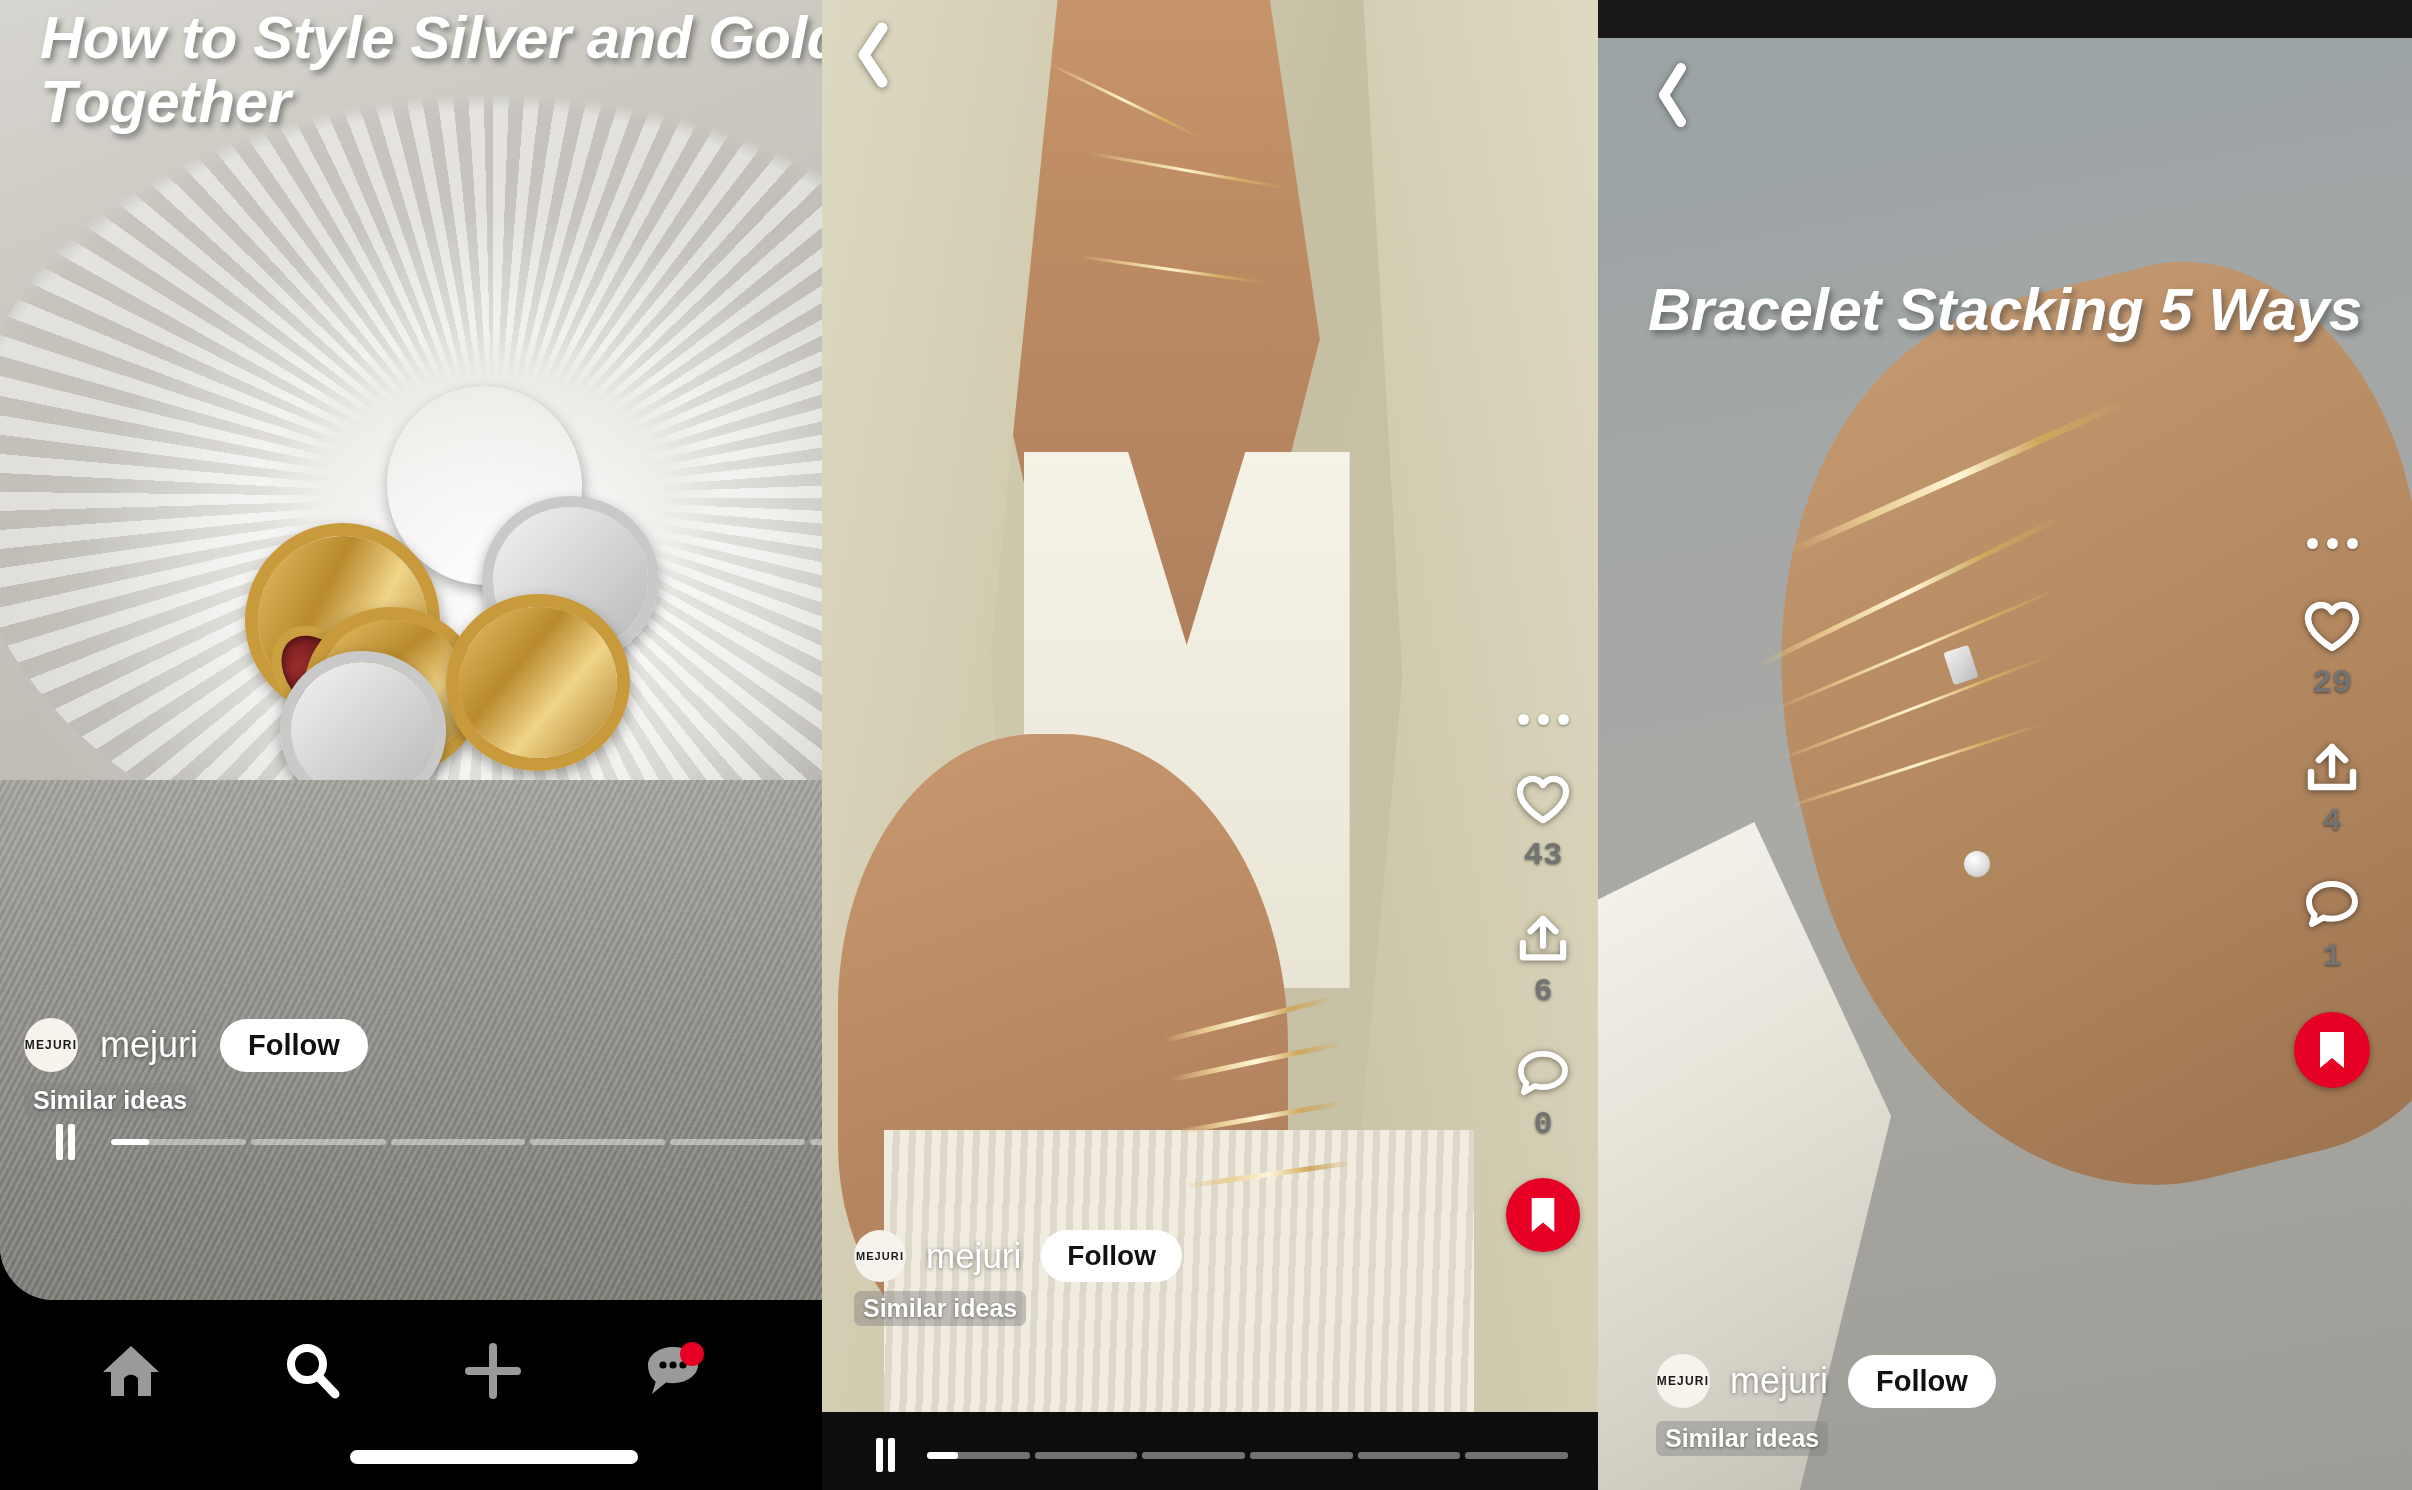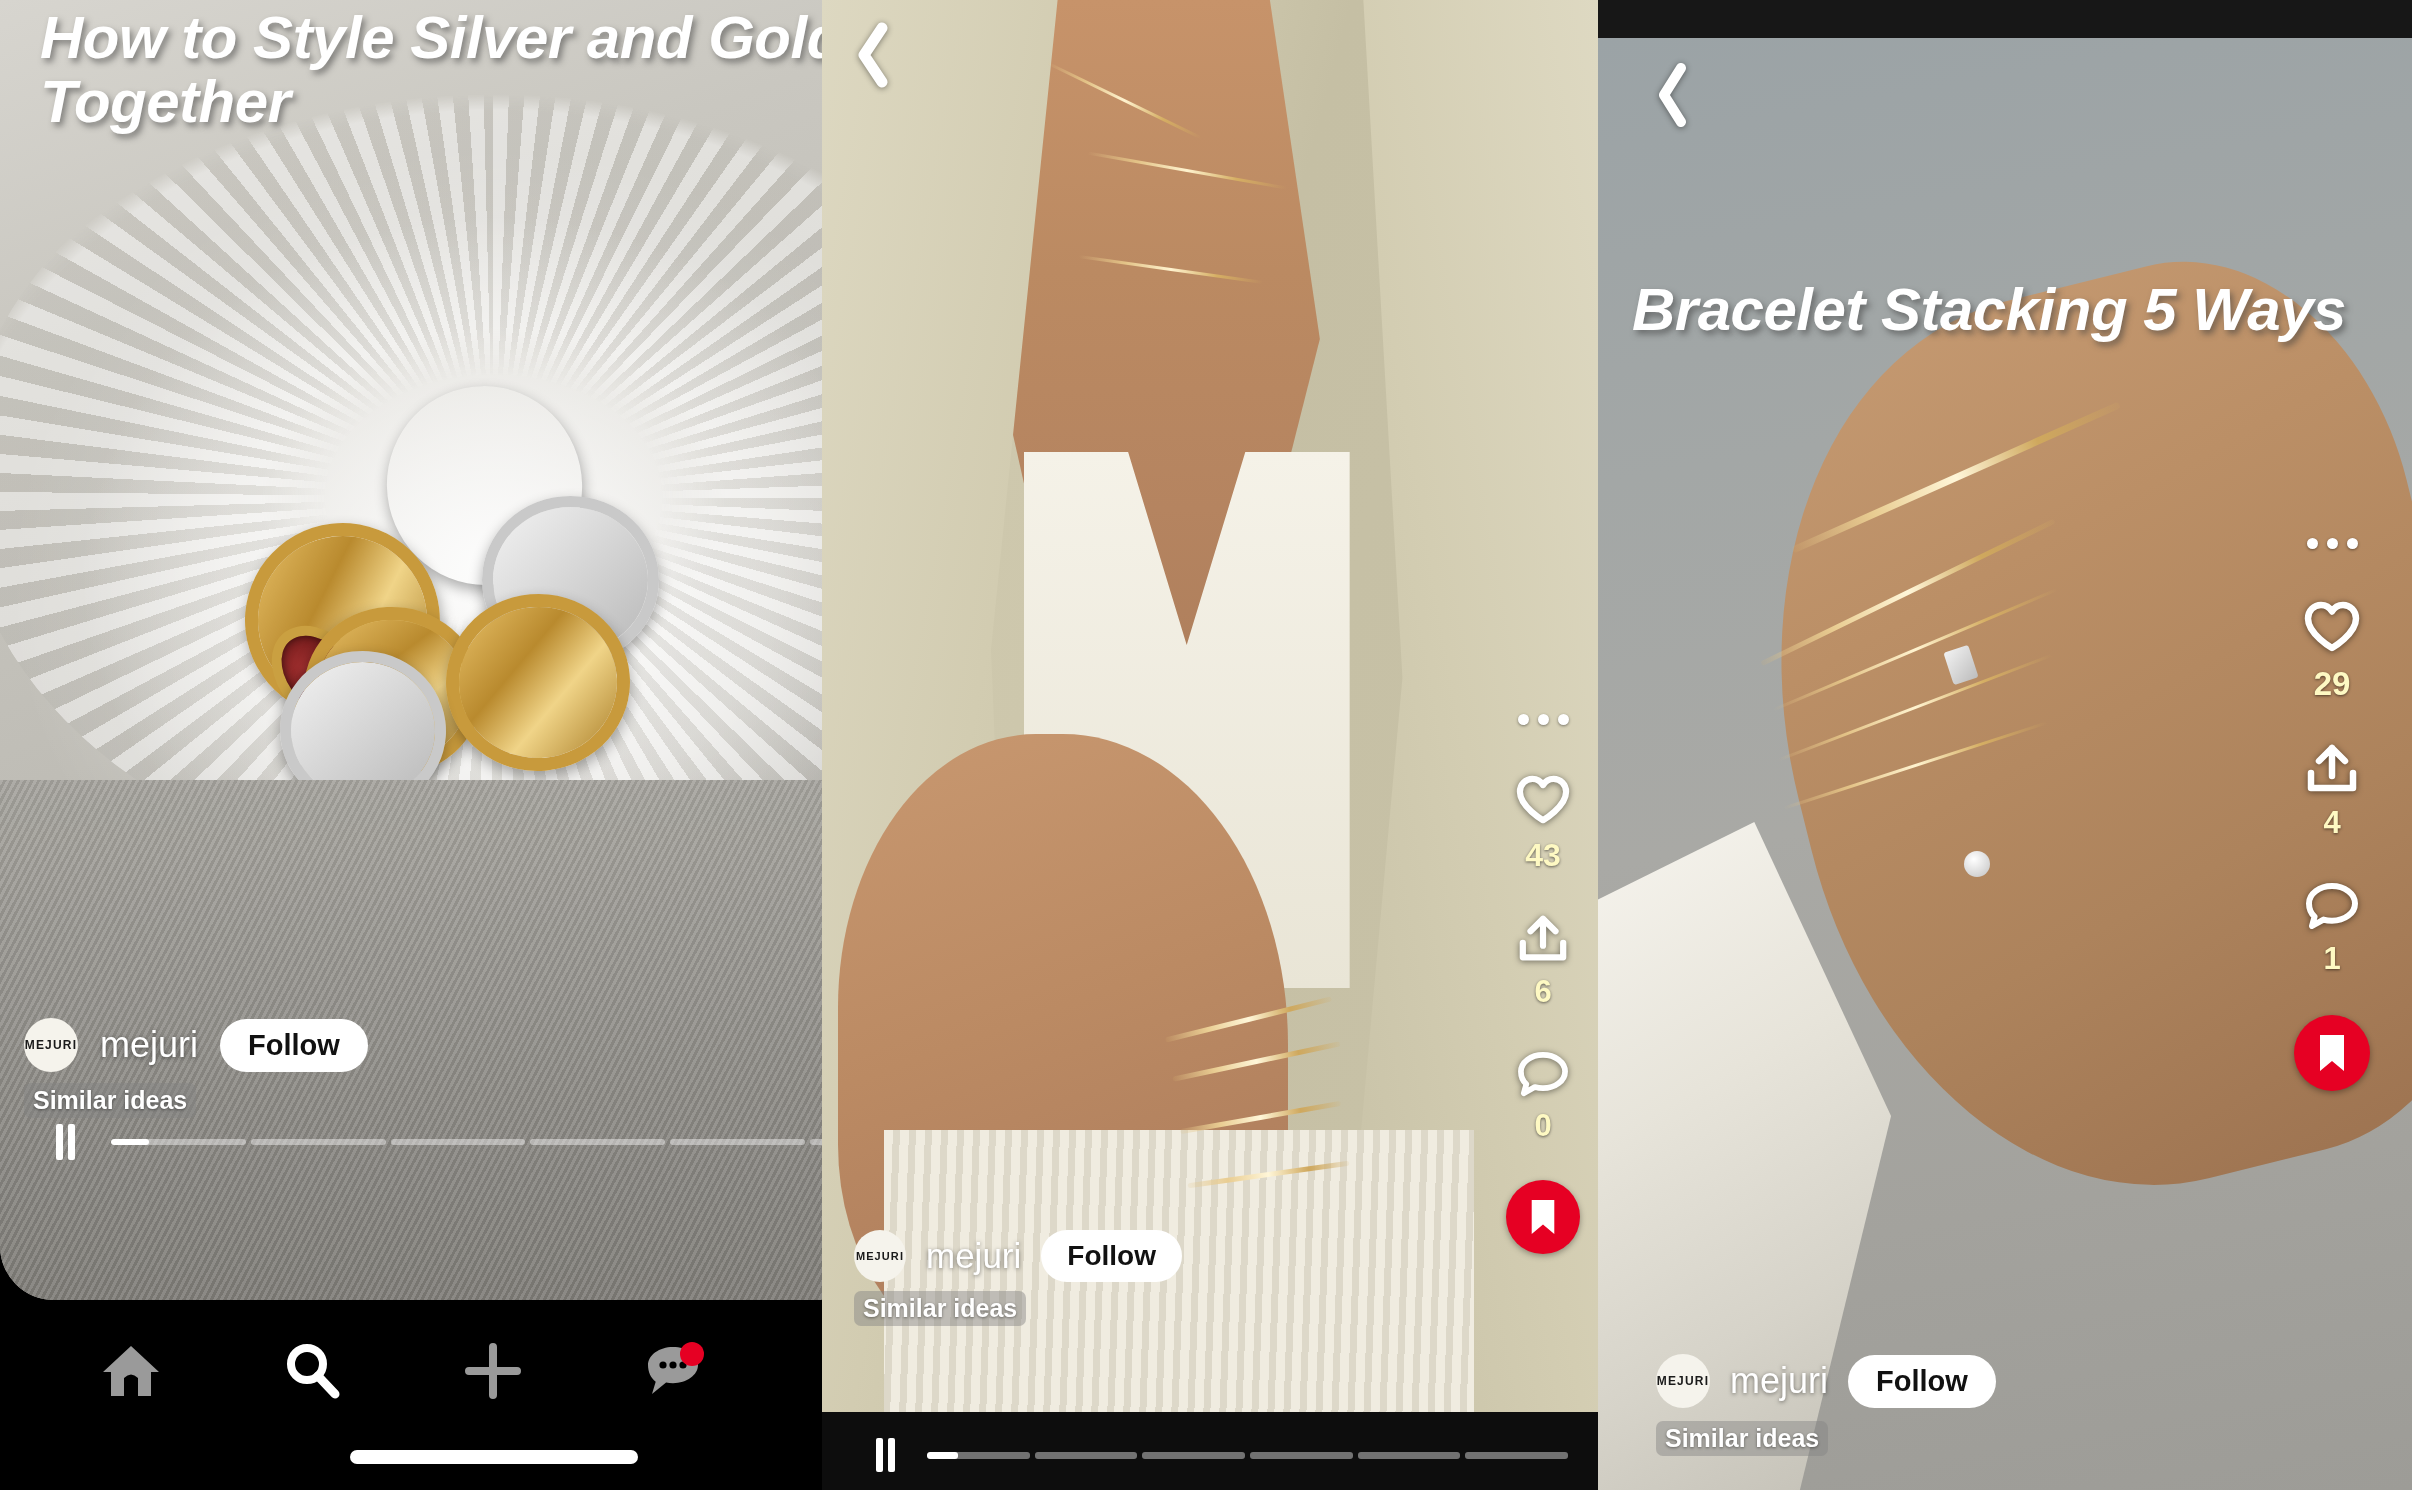--- a/index.html
+++ b/index.html
@@ -127,21 +127,21 @@
     font-weight:700; font-style:italic; letter-spacing:-.5px; line-height:1.07;
     text-shadow:3px 4px 6px rgba(60,60,60,.55);
   }
 
   .rail{ position:absolute; display:flex; flex-direction:column; align-items:center; }
   .rail .dots{ display:flex; gap:9px; margin-bottom:0; }
   .rail .dots i{ width:11px; height:11px; border-radius:50%; background:#fff; display:block;
                  box-shadow:0 1px 3px rgba(0,0,0,.45); }
   .rail-item{ display:flex; flex-direction:column; align-items:center; }
   .rail-item svg{ display:block; filter:drop-shadow(0 1px 3px rgba(0,0,0,.5)); }
-  .rail-count{ color:#fef9c3; font-weight:700; text-shadow:0 1px 3px rgba(0,0,0,.55); }
+  .rail-count{ color:#737373; font-weight:700; text-shadow:0 1px 3px rgba(0,0,0,.55);font-family:Liberation Mono, monospace; }
   .save-btn{ background:#e60023; border-radius:50%; display:flex; align-items:center; justify-content:center;
              box-shadow:0 2px 6px rgba(0,0,0,.35); }
 
   .creator{ position:absolute; display:flex; align-items:center; }
   .avatar{ border-radius:50%; background:#f5f3ec; display:flex; align-items:center; justify-content:center;
            color:#1a1a1a; font-weight:700; }
   .uname{ color:#fff; font-weight:400; text-shadow:0 1px 4px rgba(0,0,0,.5); }
   .follow{ background:#fff; color:#111; border-radius:999px; font-weight:700; display:flex;
            align-items:center; justify-content:center; }
   .similar{ position:absolute; color:#fff; font-weight:700; background:rgba(130,130,130,.45);
@@ -173,21 +173,21 @@
   .p2 .back-chev{ left:32px; top:22px; }
   .p2 .story-title{ top:414px; padding:0 36px; font-size:59px; text-align:center; }
   .p2 .rail{ right:18px; top:714px; }
   .p2 .creator{ left:32px; bottom:130px; gap:20px; }
   .p2 .similar{ left:32px; bottom:86px; font-size:25px; padding:3px 9px; }
   .p2 .botbar{ position:absolute; left:0; right:0; bottom:0; height:78px; background:#0d0d0d; }
   .p2 .progress{ left:54px; right:30px; bottom:18px; gap:32px; }
 
   
   .p3 .back-chev{ left:56px; top:24px; }
-  .p3 .story-title{ top:240px; padding:0 34px; font-size:60px; }
+  .p3 .story-title{ top:240px; padding:0 34px; font-size:60px; text-align:center; }
   .p3 .rail{ right:42px; top:500px; }
   .p3 .creator{ left:58px; bottom:82px; gap:20px; }
   .p3 .similar{ left:58px; bottom:34px; font-size:25px; padding:3px 9px; }
 </style>
 </head>
 <body>
 
 <div class="stage">
 
   <div class="panel panel-1 p1">

